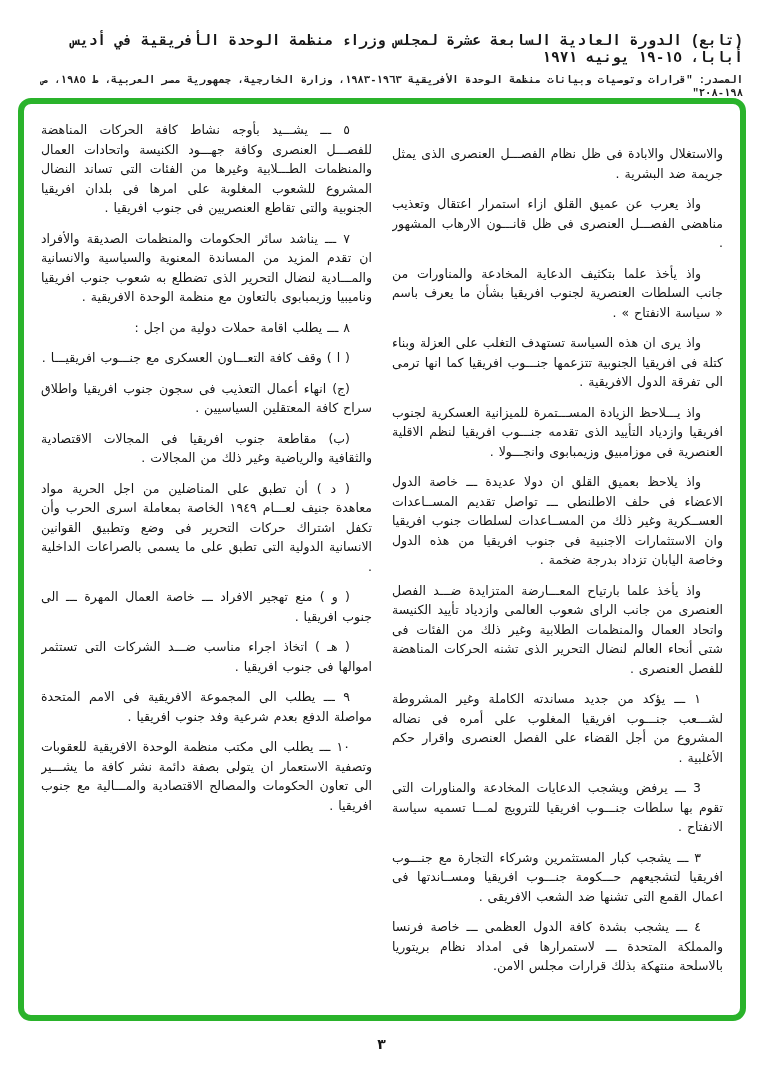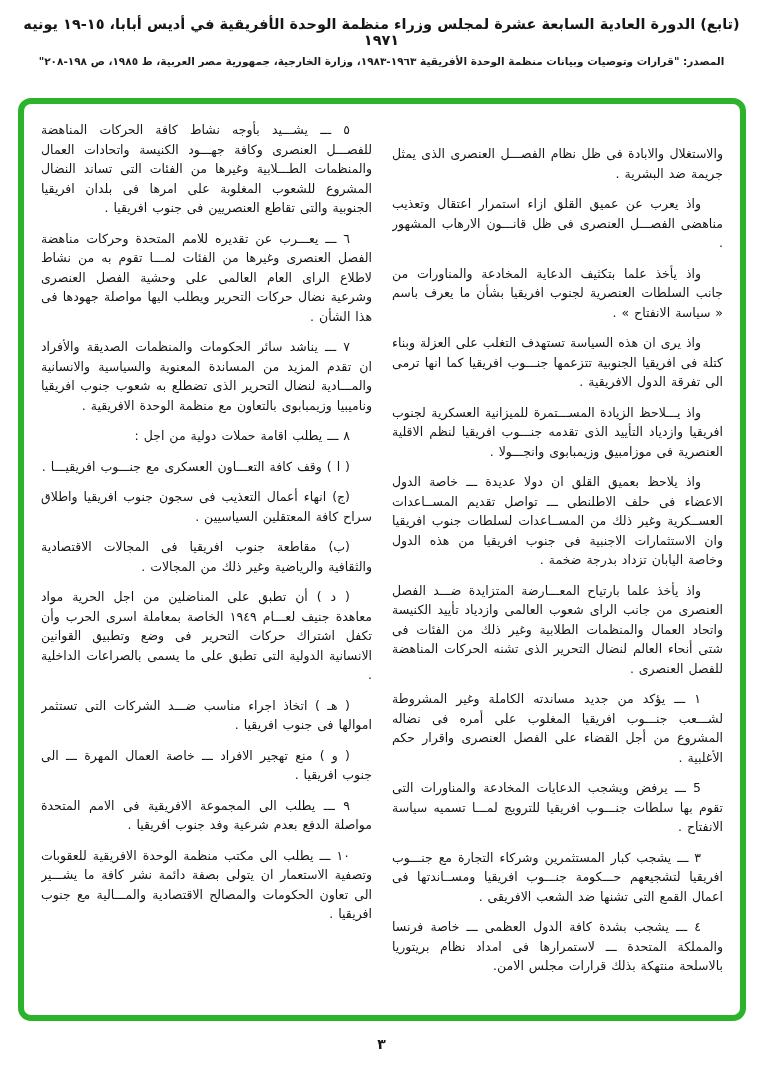--- a/index.html
+++ b/index.html
@@ -9,22 +9,22 @@
     overflow: hidden;
     font-family: "DejaVu Sans", sans-serif;
     color: #161616;
   }
   .page {
     position: relative;
     width: 763px; height: 1082px;
     background: #ffffff;
   }
   .header {
-    padding-top: 16px;
-    text-align: center;
+    padding-top: 32px;
+    font-family: Liberation Mono, monospace;
   }
   .header-line1 {
     font-size: 14.5px;
     font-weight: 700;
     letter-spacing: -0.2px;
     padding: 0 20px 0 20px;
   }
   .header-line2 {
     margin-top: 7px;
     font-size: 10.5px;
@@ -90,36 +90,35 @@
 
       <div class="col">
         <p class="no-indent">والاستغلال والابادة فى ظل نظام الفصـــل العنصرى الذى يمثل جريمة ضد البشرية .</p>
         <p>واذ يعرب عن عميق القلق ازاء استمرار اعتقال وتعذيب مناهضى الفصـــل العنصرى فى ظل قانـــون الارهاب المشهور .</p>
         <p>واذ يأخذ علما بتكثيف الدعاية المخادعة والمناورات من جانب السلطات العنصرية لجنوب افريقيا بشأن ما يعرف باسم « سياسة الانفتاح » .</p>
         <p>واذ يرى ان هذه السياسة تستهدف التغلب على العزلة وبناء كتلة فى افريقيا الجنوبية تتزعمها جنـــوب افريقيا كما انها ترمى الى تفرقة الدول الافريقية .</p>
         <p>واذ يـــلاحظ الزيادة المســـتمرة للميزانية العسكرية لجنوب افريقيا وازدياد التأييد الذى تقدمه جنـــوب افريقيا لنظم الاقلية العنصرية فى موزامبيق وزيمبابوى وانجـــولا .</p>
         <p>واذ يلاحظ بعميق القلق ان دولا عديدة ـــ خاصة الدول الاعضاء فى حلف الاطلنطى ـــ تواصل تقديم المســاعدات العســكرية وغير ذلك من المســاعدات لسلطات جنوب افريقيا وان الاستثمارات الاجنبية فى جنوب افريقيا من هذه الدول وخاصة اليابان تزداد بدرجة ضخمة .</p>
         <p>واذ يأخذ علما بارتياح المعـــارضة المتزايدة ضـــد الفصل العنصرى من جانب الراى شعوب العالمى وازدياد تأييد الكنيسة واتحاد العمال والمنظمات الطلابية وغير ذلك من الفئات فى شتى أنحاء العالم لنضال التحرير الذى تشنه الحركات المناهضة للفصل العنصرى .</p>
         <p>١ ـــ يؤكد من جديد مساندته الكاملة وغير المشروطة لشـــعب جنـــوب افريقيا المغلوب على أمره فى نضاله المشروع من أجل القضاء على الفصل العنصرى واقرار حكم الأغلبية .</p>
-        <p>5 ـــ يرفض ويشجب الدعايات المخادعة والمناورات التى تقوم بها سلطات جنـــوب افريقيا للترويج لمـــا تسميه سياسة الانفتاح .</p>
+        <p>3 ـــ يرفض ويشجب الدعايات المخادعة والمناورات التى تقوم بها سلطات جنـــوب افريقيا للترويج لمـــا تسميه سياسة الانفتاح .</p>
         <p>٣ ـــ يشجب كبار المستثمرين وشركاء التجارة مع جنـــوب افريقيا لتشجيعهم حـــكومة جنـــوب افريقيا ومســاندتها فى اعمال القمع التى تشنها ضد الشعب الافريقى .</p>
         <p>٤ ـــ يشجب بشدة كافة الدول العظمى ـــ خاصة فرنسا والمملكة المتحدة ـــ لاستمرارها فى امداد نظام بريتوريا بالاسلحة منتهكة بذلك قرارات مجلس الامن.</p>
       </div>
 
       <div class="col">
         <p>٥ ـــ يشـــيد بأوجه نشاط كافة الحركات المناهضة للفصـــل العنصرى وكافة جهـــود الكنيسة واتحادات العمال والمنظمات الطـــلابية وغيرها من الفئات التى تساند النضال المشروع للشعوب المغلوبة على امرها فى بلدان افريقيا الجنوبية والتى تقاطع العنصريين فى جنوب افريقيا .</p>
-        <p>٦ ـــ يعـــرب عن تقديره للامم المتحدة وحركات مناهضة الفصل العنصرى وغيرها من الفئات لمـــا تقوم به من نشاط لاطلاع الراى العام العالمى على وحشية الفصل العنصرى وشرعية نضال حركات التحرير ويطلب اليها مواصلة جهودها فى هذا الشأن .</p>
         <p>٧ ـــ يناشد سائر الحكومات والمنظمات الصديقة والأفراد ان تقدم المزيد من المساندة المعنوية والسياسية والانسانية والمـــادية لنضال التحرير الذى تضطلع به شعوب جنوب افريقيا وناميبيا وزيمبابوى بالتعاون مع منظمة الوحدة الافريقية .</p>
         <p>٨ ـــ يطلب اقامة حملات دولية من اجل :</p>
         <p>( ا ) وقف كافة التعـــاون العسكرى مع جنـــوب افريقيـــا .</p>
         <p>(ج) انهاء أعمال التعذيب فى سجون جنوب افريقيا واطلاق سراح كافة المعتقلين السياسيين .</p>
         <p>(ب) مقاطعة جنوب افريقيا فى المجالات الاقتصادية والثقافية والرياضية وغير ذلك من المجالات .</p>
         <p>( د ) أن تطبق على المناضلين من اجل الحرية مواد معاهدة جنيف لعـــام ١٩٤٩ الخاصة بمعاملة اسرى الحرب وأن تكفل اشتراك حركات التحرير فى وضع وتطبيق القوانين الانسانية الدولية التى تطبق على ما يسمى بالصراعات الداخلية .</p>
+        <p>( و ) منع تهجير الافراد ـــ خاصة العمال المهرة ـــ الى جنوب افريقيا .</p>
         <p>( هـ ) اتخاذ اجراء مناسب ضـــد الشركات التى تستثمر اموالها فى جنوب افريقيا .</p>
-        <p>( و ) منع تهجير الافراد ـــ خاصة العمال المهرة ـــ الى جنوب افريقيا .</p>
         <p>٩ ـــ يطلب الى المجموعة الافريقية فى الامم المتحدة مواصلة الدفع بعدم شرعية وفد جنوب افريقيا .</p>
         <p>١٠ ـــ يطلب الى مكتب منظمة الوحدة الافريقية للعقوبات وتصفية الاستعمار ان يتولى بصفة دائمة نشر كافة ما يشـــير الى تعاون الحكومات والمصالح الاقتصادية والمـــالية مع جنوب افريقيا .</p>
       </div>
 
     </div>
   </div>
 
   <div class="page-number">٣</div>
 
 </div>

